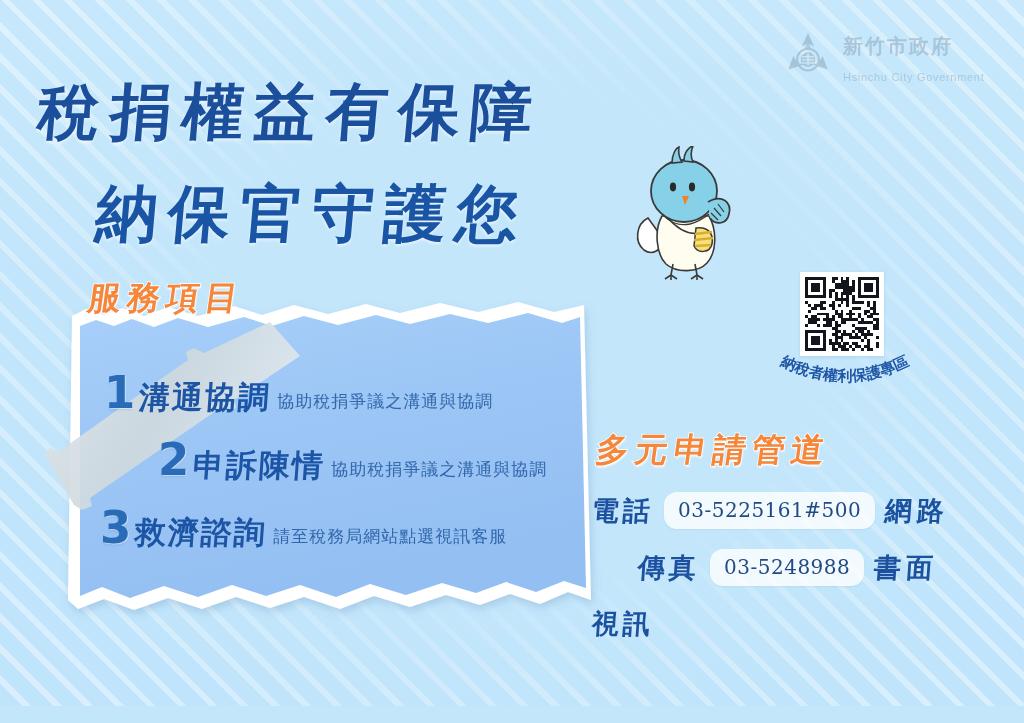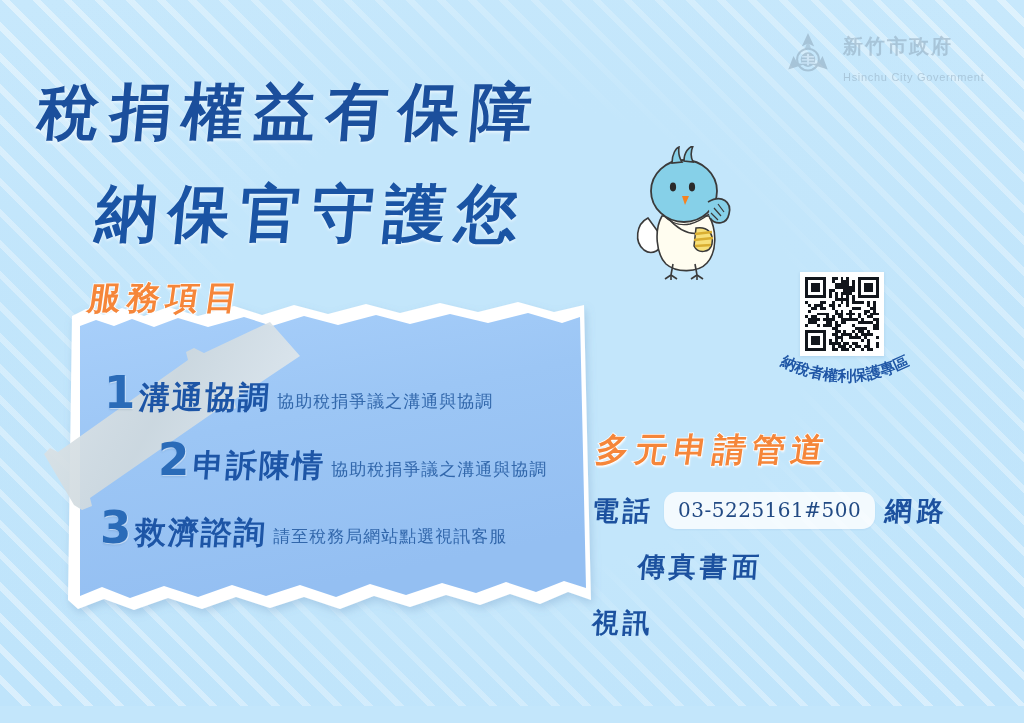--- a/index.html
+++ b/index.html
@@ -961,20 +961,21 @@
   <div id="chan-head" class="orange-head">多元申請管道</div>
 
   <div class="chan-list">
     <div class="chan-row r1">
       <span class="chan-label">電話</span>
       <span class="chan-pill">03-5225161#500</span>
       <span class="chan-trail">網路</span>
     </div>
     <div class="chan-row r2">
       <span class="chan-label">傳真</span>
+      <span class="chan-pill">03-5248988</span>
       <span class="chan-trail">書面</span>
     </div>
     <div class="chan-row r3">
       <span class="chan-label">視訊</span>
     </div>
   </div>
 
 </div>
 
 </body></html>

